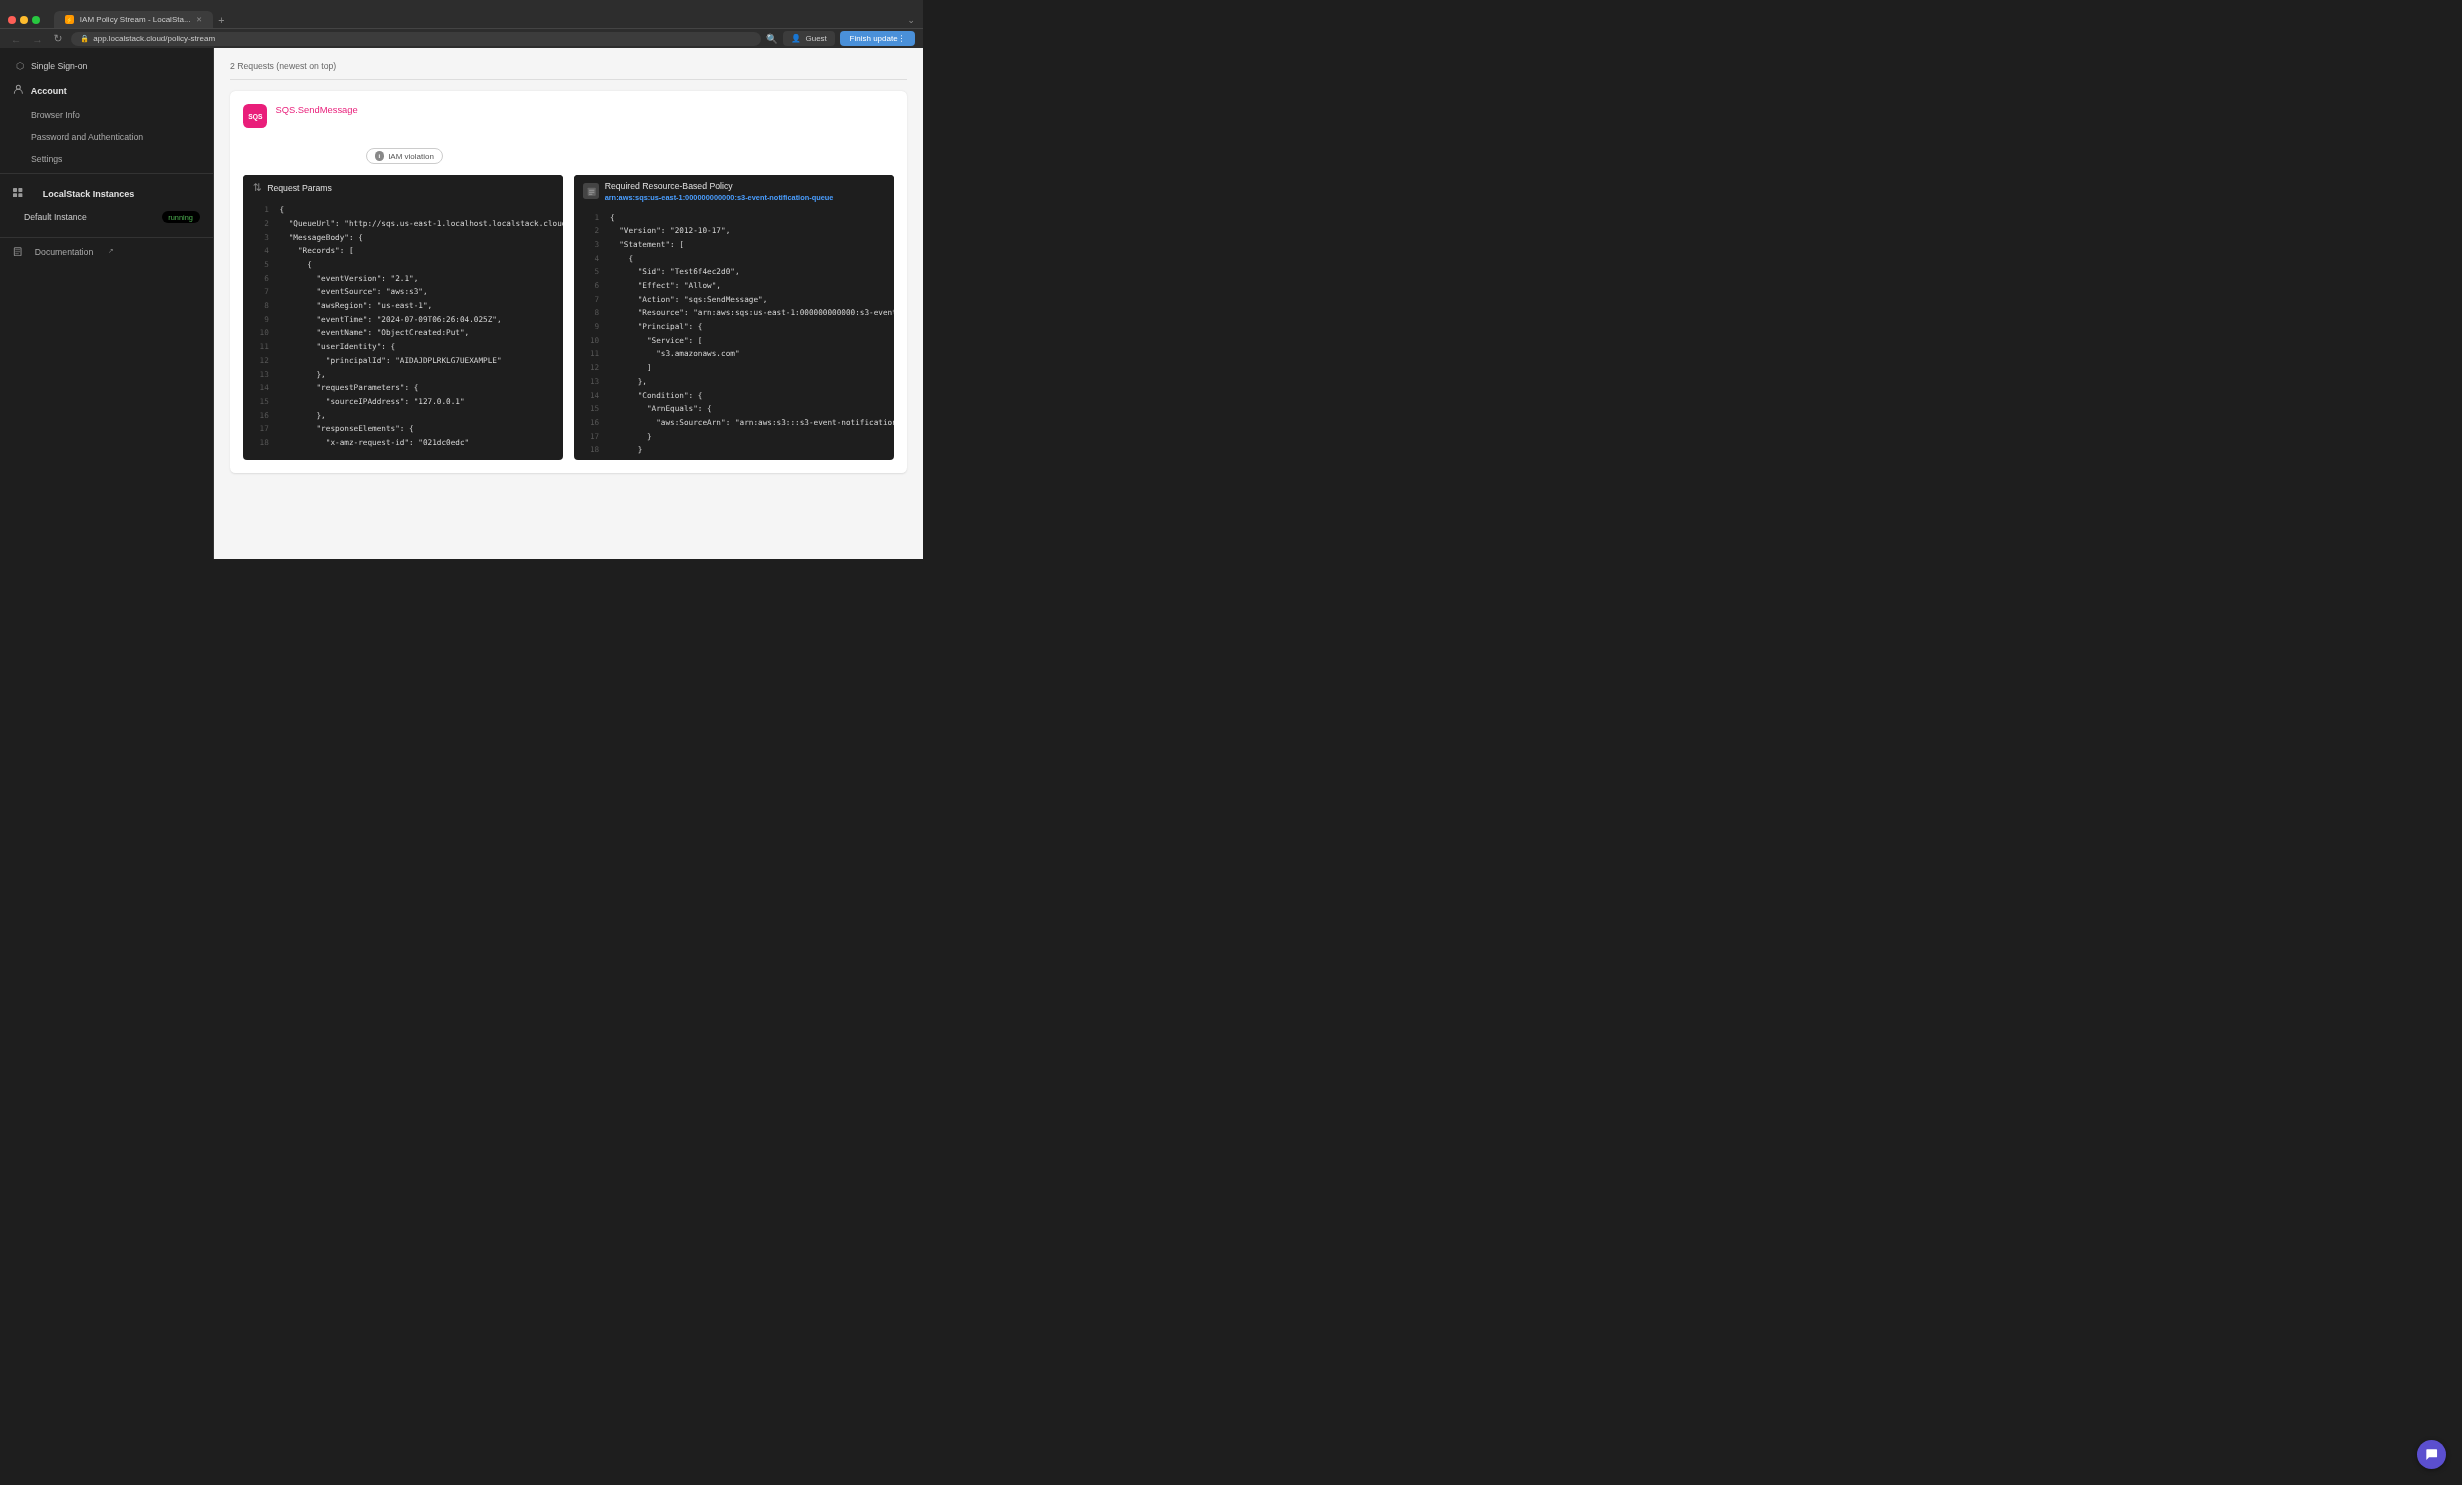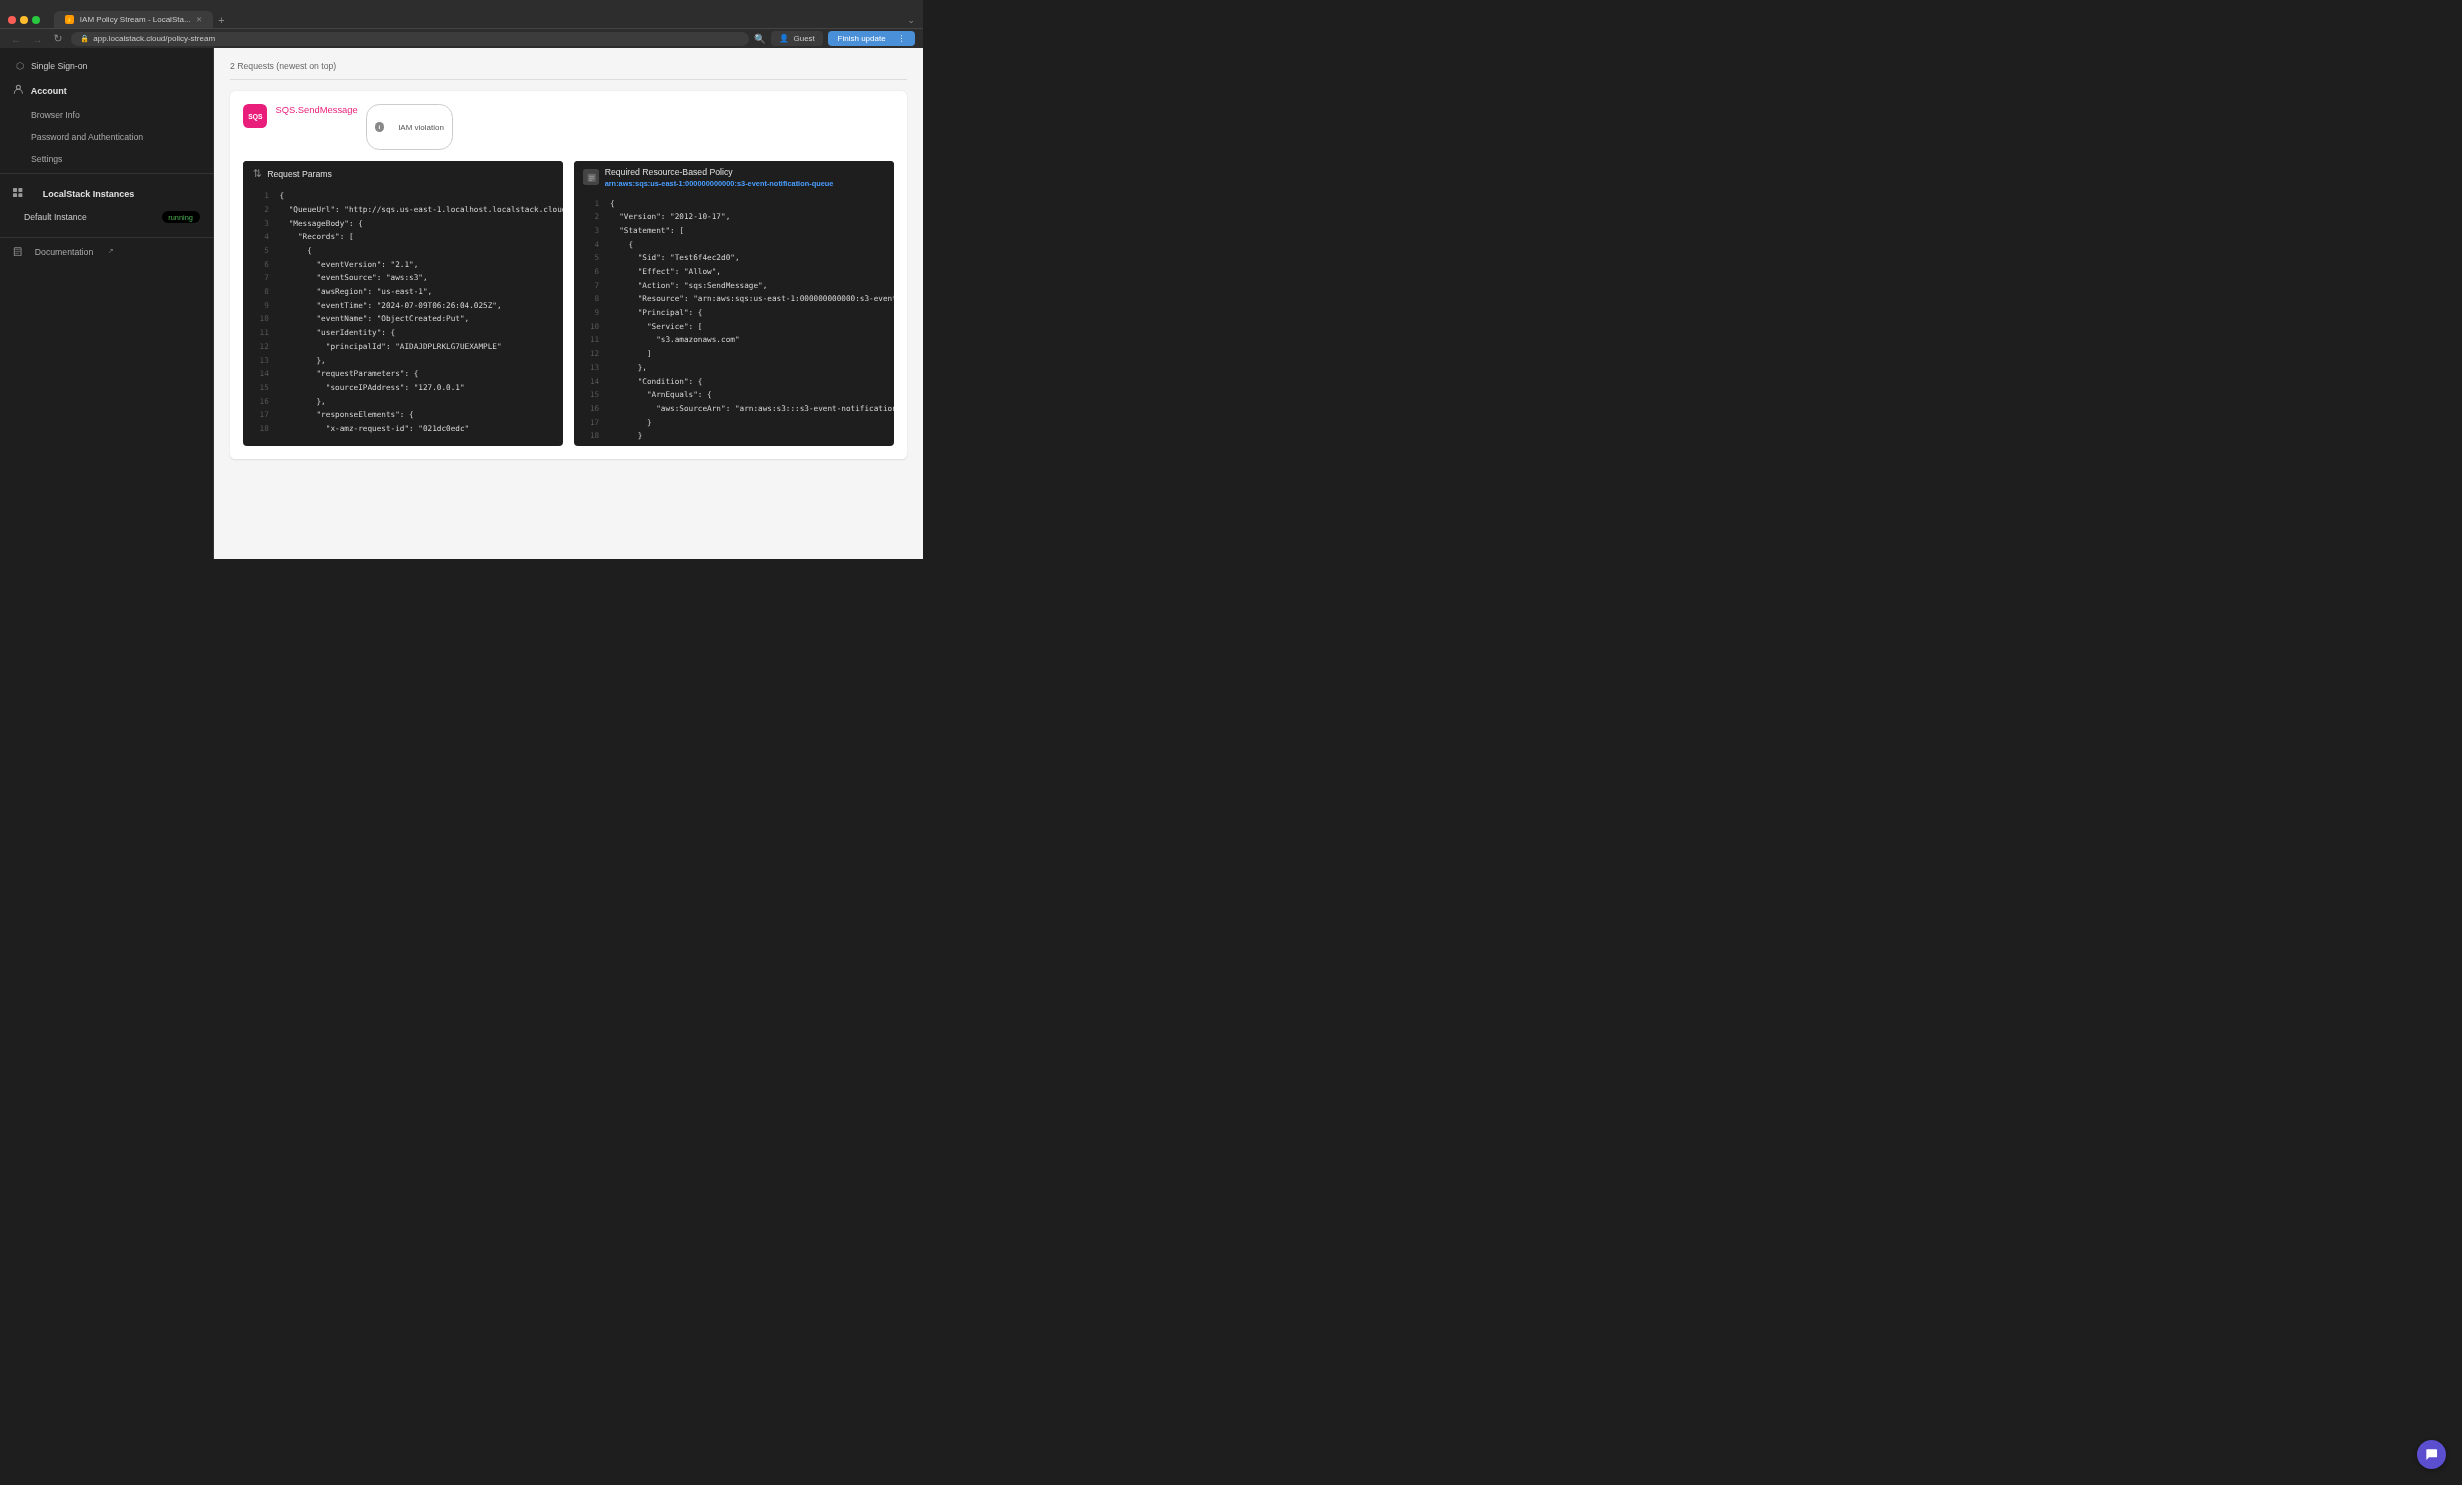--- a/index.html
+++ b/index.html
@@ -117,21 +117,21 @@
     .finish-update-btn {
       background: #4a90d9;
       color: white;
       border: none;
       border-radius: 4px;
       padding: 3.3px 9.4px;
       font-size: 8px;
       cursor: pointer;
       display: flex;
       align-items: flex-end;
-      gap: 12px;
+      gap: 0;
       font-weight: 500;
     }
     .guest-btn {
       background: #3c3c3c;
       color: #ccc;
       border: none;
       border-radius: 4px;
       padding: 3.3px 8px;
       font-size: 8px;
       cursor: pointer;
@@ -284,26 +284,27 @@
 
     .service-label {
       color: #e91e7a;
       font-size: 9.4px;
       font-weight: 500;
     }
 
     .iam-violation-badge {
       display: flex;
       align-items: center;
-      gap: 14px;
+      gap: 4px;
       border: 0.7px solid #ccc;
       border-radius: 13.4px;
-      padding: 17px 8px;
+      padding: 2px 8px;
       font-size: 8px;
       color: #555;
+      margin-top: 44px;
     }
     .iam-violation-badge .info-icon {
       width: 9.4px;
       height: 9.4px;
       background: #888;
       border-radius: 50%;
       display: flex;
       align-items: center;
       justify-content: center;
       color: white;

